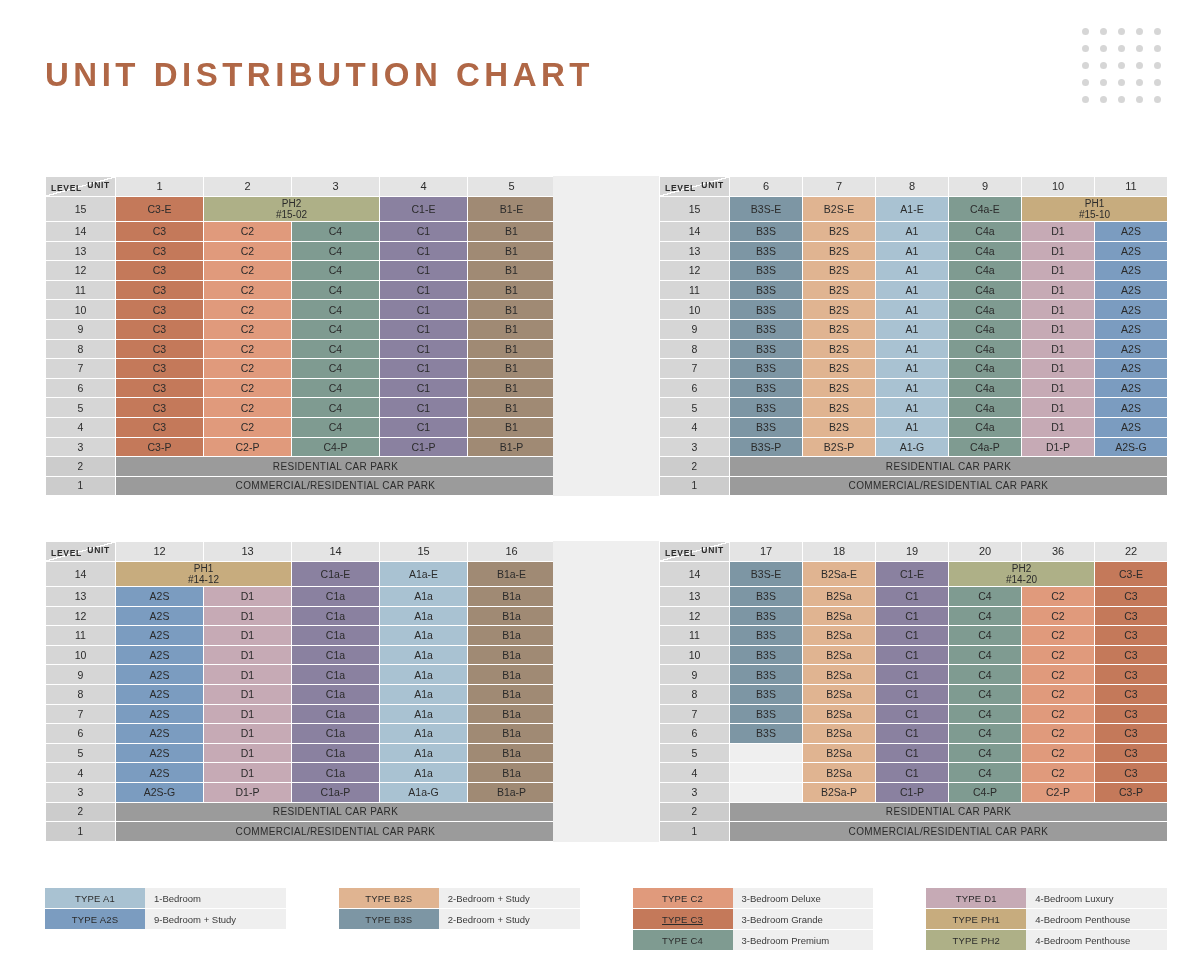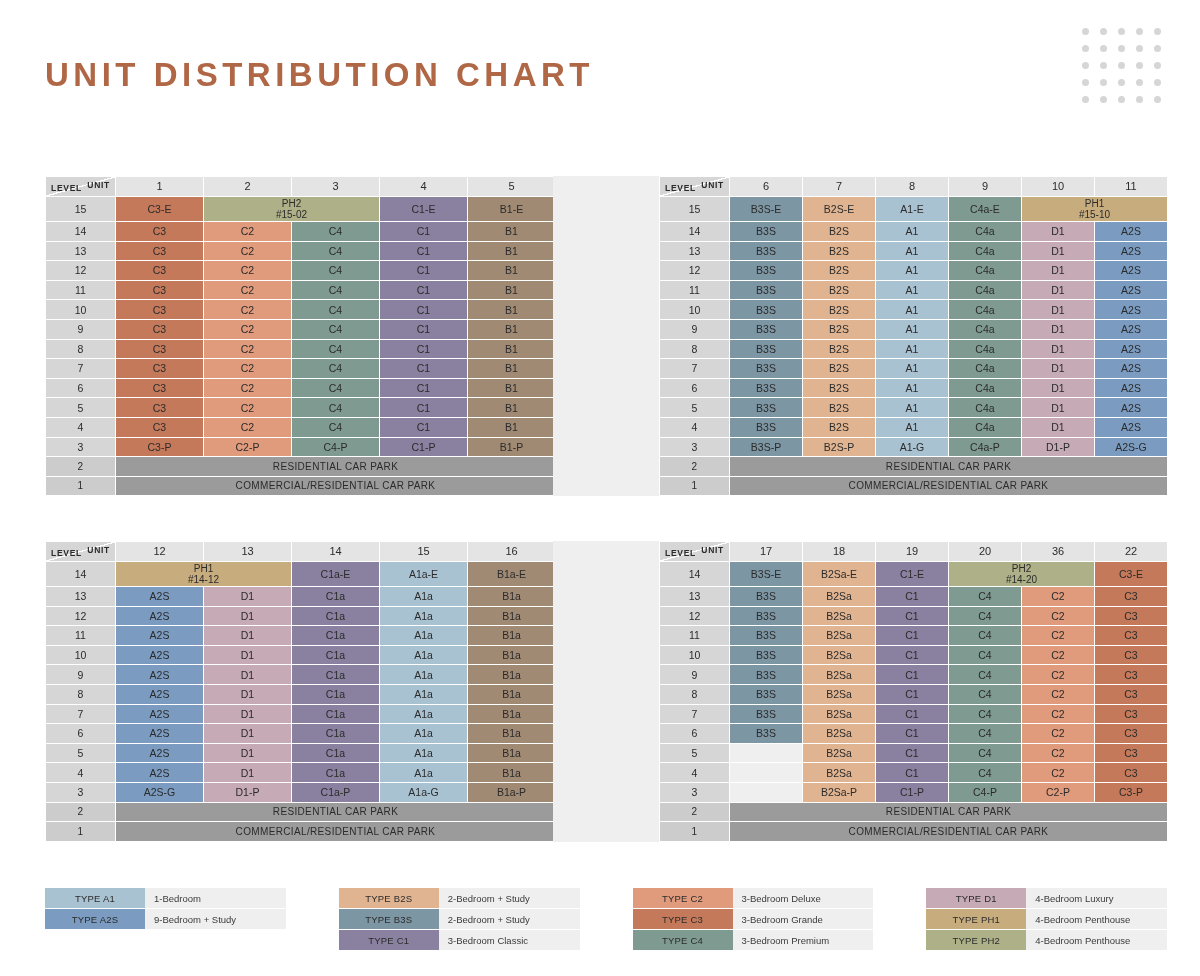--- a/index.html
+++ b/index.html
@@ -778,32 +778,28 @@
     </div>
     <div class="legend-col">
       <div class="legend-row">
         <div class="legend-swatch" style="background: rgb(224, 180, 145);">TYPE B2S</div>
         <div class="legend-desc">2-Bedroom + Study</div>
       </div>
       <div class="legend-row">
         <div class="legend-swatch" style="background: rgb(125, 150, 164);">TYPE B3S</div>
         <div class="legend-desc">2-Bedroom + Study</div>
       </div>
-      <div class="legend-row">
-        <div class="legend-swatch" style="background: rgb(138, 129, 160);">TYPE C1</div>
-        <div class="legend-desc">3-Bedroom Classic</div>
-      </div>
     </div>
     <div class="legend-col">
       <div class="legend-row">
         <div class="legend-swatch" style="background: rgb(224, 154, 124);">TYPE C2</div>
         <div class="legend-desc">3-Bedroom Deluxe</div>
       </div>
       <div class="legend-row">
-        <div class="legend-swatch" style="background: rgb(196, 121, 90);">TYPE C3</div>
+        <div class="legend-swatch" style="background: rgb(196, 121, 90); text-decoration: underline;">TYPE C3</div>
         <div class="legend-desc">3-Bedroom Grande</div>
       </div>
       <div class="legend-row">
         <div class="legend-swatch" style="background: rgb(127, 155, 145);">TYPE C4</div>
         <div class="legend-desc">3-Bedroom Premium</div>
       </div>
     </div>
     <div class="legend-col">
       <div class="legend-row">
         <div class="legend-swatch" style="background: rgb(198, 170, 181);">TYPE D1</div>

